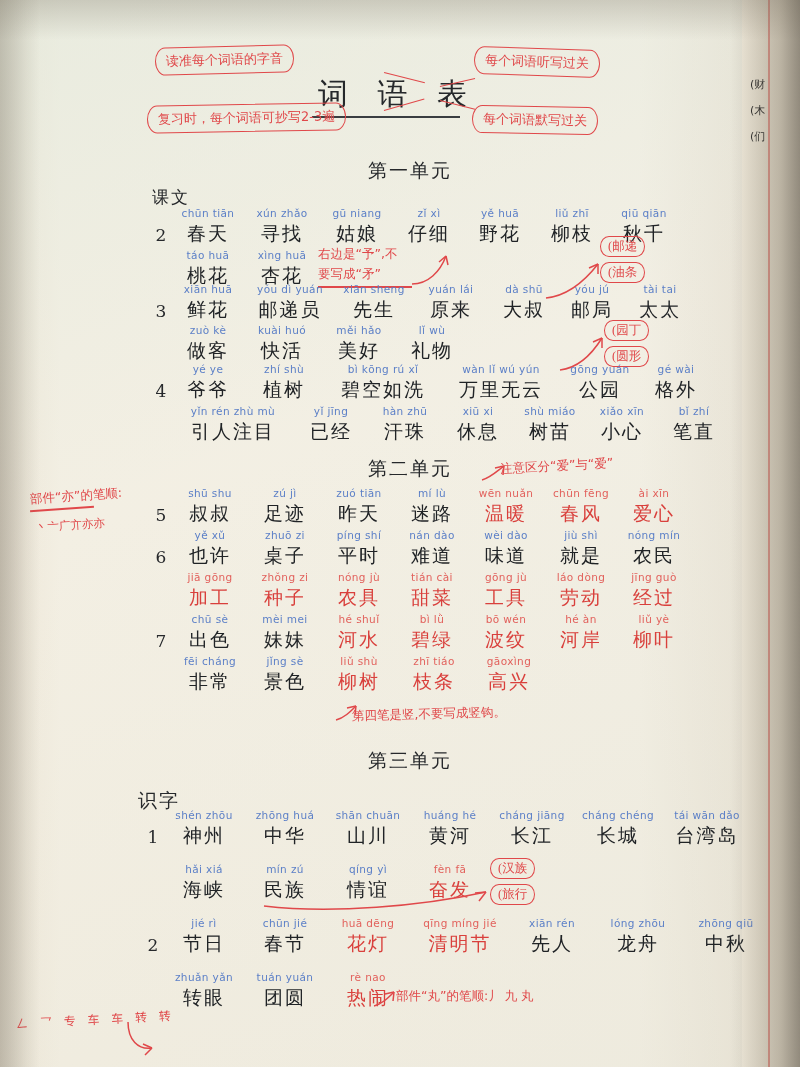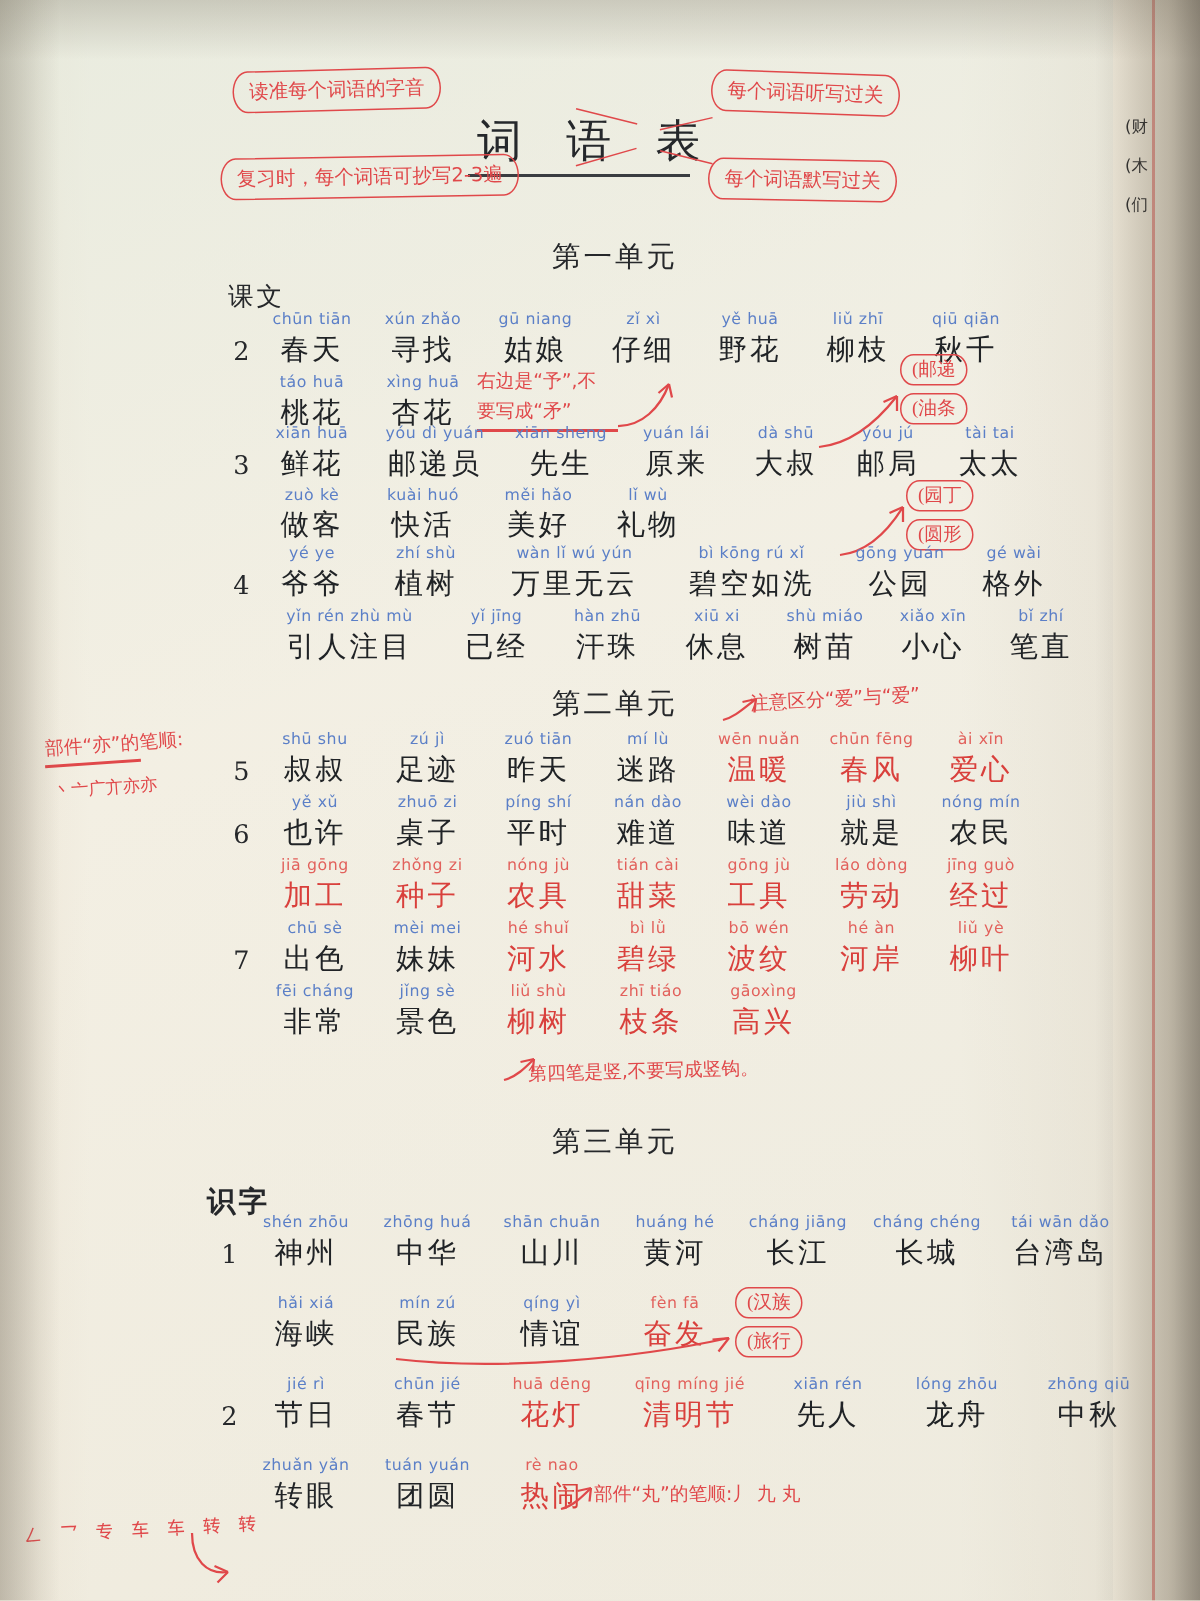--- a/index.html
+++ b/index.html
@@ -275,26 +275,26 @@
     <div class="num">4</div>
     <div class="word" style="width:68px">
         <div class="py">yé ye</div>
         <div class="hz">爷爷</div>
       </div>
     <div class="word" style="width:76px">
         <div class="py">zhí shù</div>
         <div class="hz">植树</div>
       </div>
     <div class="word" style="width:114px">
+        <div class="py">bì kōng rú xǐ</div>
+        <div class="hz">碧空如洗</div>
+      </div>
+    <div class="word" style="width:114px">
         <div class="py">wàn lǐ wú yún</div>
         <div class="hz">万里无云</div>
-      </div>
-    <div class="word" style="width:114px">
-        <div class="py">bì kōng rú xǐ</div>
-        <div class="hz">碧空如洗</div>
       </div>
     <div class="word" style="width:76px">
         <div class="py">gōng yuán</div>
         <div class="hz">公园</div>
       </div>
     <div class="word" style="width:68px">
         <div class="py">gé wài</div>
         <div class="hz">格外</div>
       </div>
   </div>
@@ -495,21 +495,21 @@
       </div>
   </div>
 
   <div class="note" style="left:352px;top:706px;transform:rotate(-1.5deg);">第四笔是竖,不要写成竖钩。</div>
   <svg class="curve" style="left:334px;top:700px;" width="26" height="24">
     <path d="M2 20 C 10 18, 16 12, 22 6" stroke="#e0484a" stroke-width="1.5" fill="none"></path>
     <path d="M22 6 l -9 2 M22 6 l -1 9" stroke="#e0484a" stroke-width="1.5" fill="none"></path>
   </svg>
 
   <div class="unit" style="left:368px;top:748px;">第三单元</div>
-  <div class="sub" style="left:138px;top:788px;font-size:19px;font-weight:bold;">识字</div>
+  <div class="sub" style="left:138px;top:788px;font-size:19px;">识字</div>
 
   <div class="row" style="left:140px;top:808px;">
     <div class="num">1</div>
     <div class="word" style="width:76px">
         <div class="py">shén zhōu</div>
         <div class="hz">神州</div>
       </div>
     <div class="word" style="width:78px">
         <div class="py">zhōng huá</div>
         <div class="hz">中华</div>

